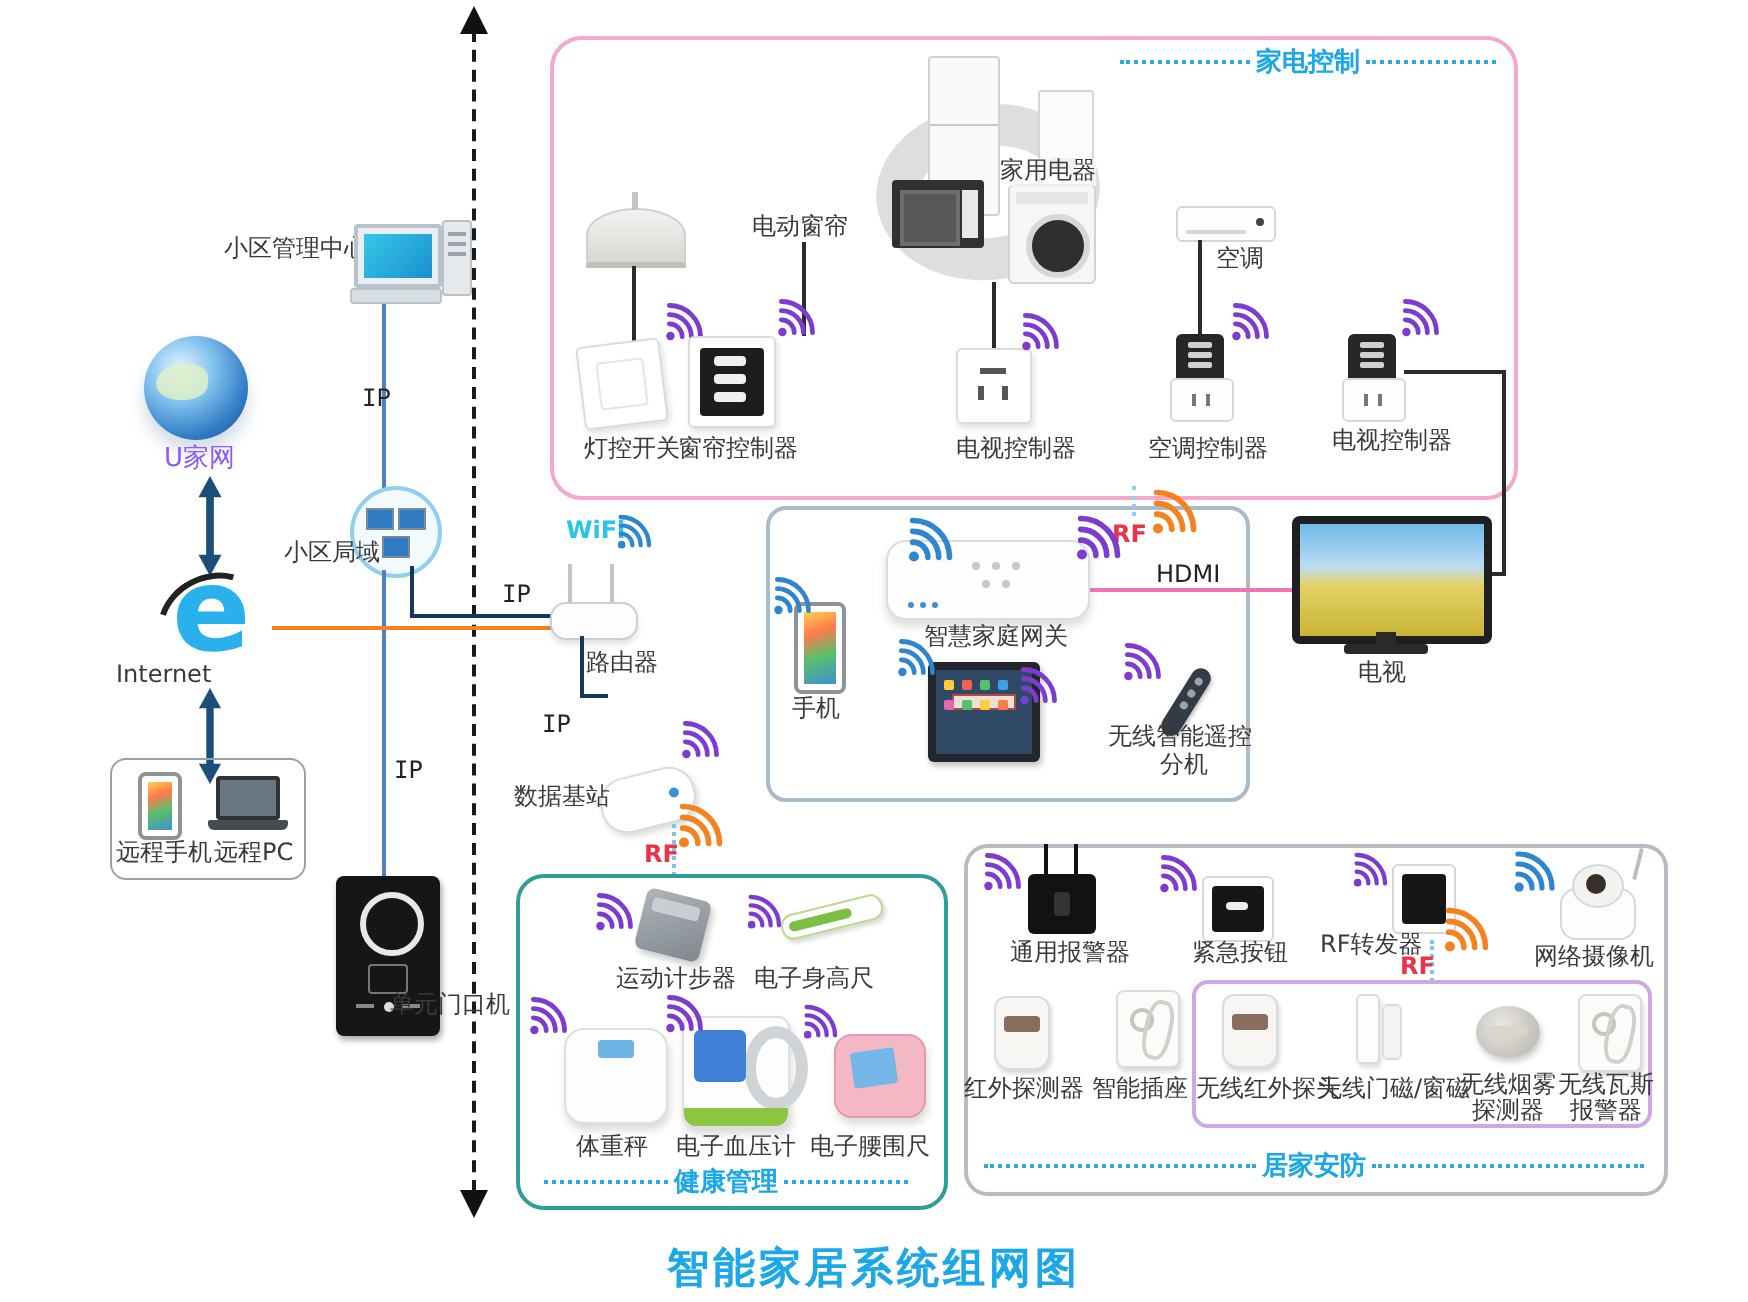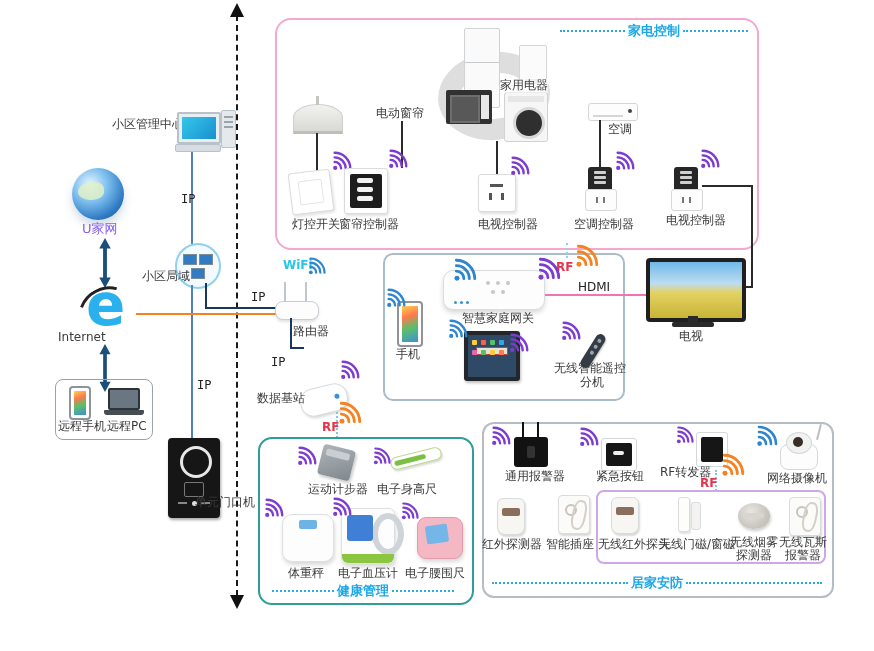--- a/index.html
+++ b/index.html
@@ -558,14 +558,15 @@
     </div>
   <span class="t tc" style="left:779px;top:536px;width:48px;">无线瓦斯</span>
   <span class="t tc" style="left:779px;top:549px;width:48px;">报警器</span>
 
   <div class="titlerow" style="left:492px;top:574px;width:330px;">
     <div class="leader"></div>
     <span class="boxtitle">居家安防</span>
     <div class="leader"></div>
   </div>
 
+  <div class="pagetitle" style="top:620px;">智能家居系统组网图</div>
 
 </div>
 
 </body></html>

